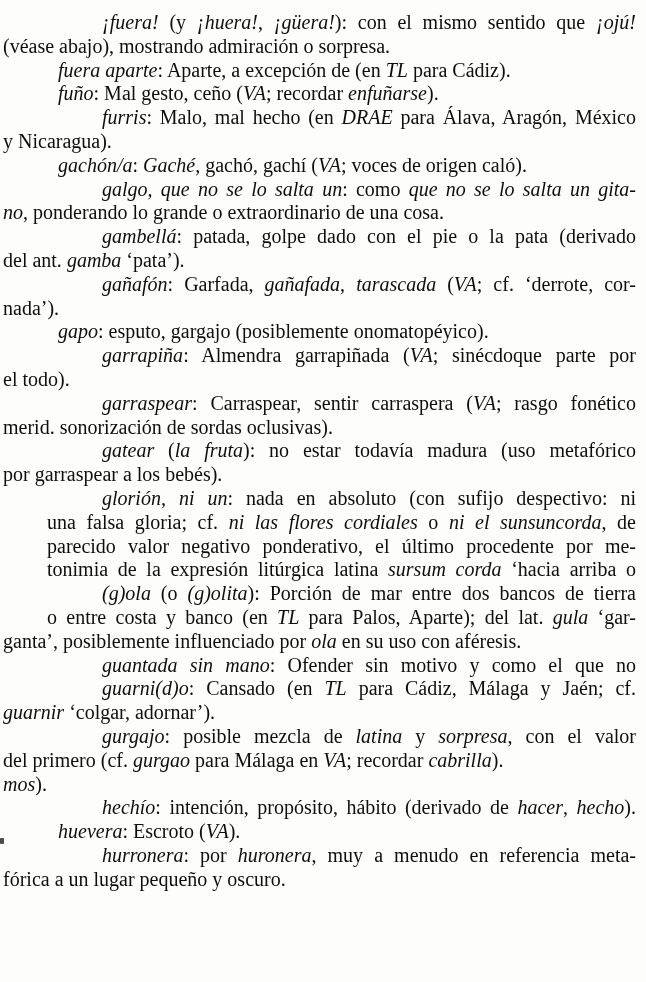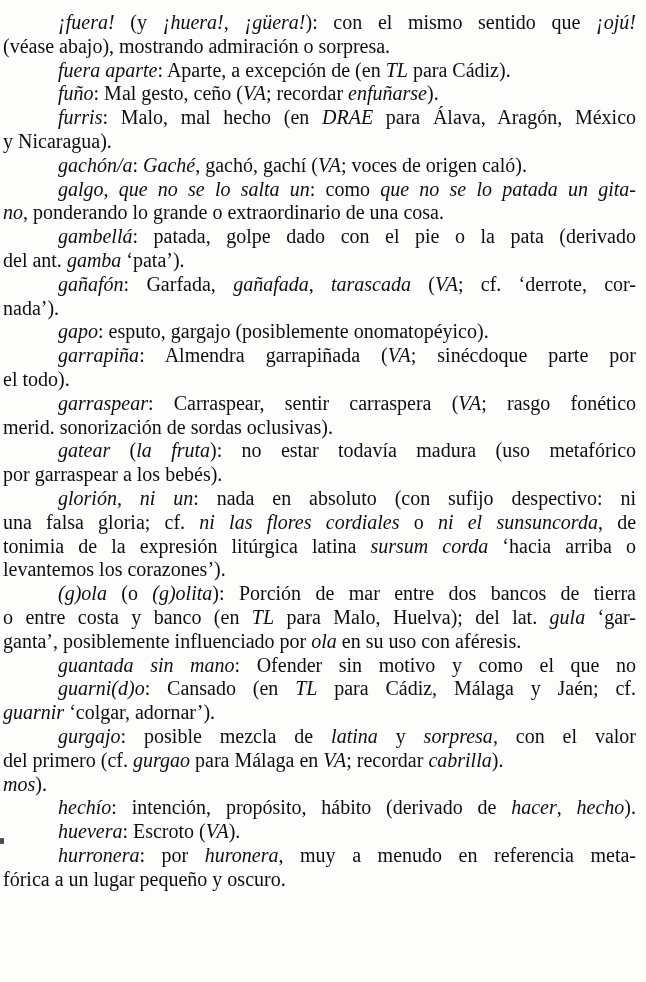--- a/index.html
+++ b/index.html
@@ -20,20 +20,21 @@
   .line {
     font-size: 20px;
     line-height: 23.8px;
     height: 23.8px;
     white-space: normal;
     hyphens: none;
   }
   .jl {            
     text-align: justify;
     text-align-last: justify;
+    margin-left: 44px;
   }
   .fl {            
     text-indent: 55px;
   }
   .it { font-style: italic; }
   .speck {         
     position: absolute;
     left: 0; top: 838px;
     width: 4px; height: 6px;
     background: #4a4a4a;
@@ -46,39 +47,39 @@
 <main class="page">
   <div class="speck"></div>
   <section class="text-block" id="text-block" style="color: rgb(14, 14, 14);">
       <div class="line jl fl"><span class="it">¡fuera!</span><span> (y </span><span class="it">¡huera!</span><span>, </span><span class="it">¡güera!</span><span>): con el mismo sentido que </span><span class="it">¡ojú!</span></div>
       <div class="line"><span>(véase abajo), mostrando admiración o sorpresa.</span></div>
       <div class="line fl"><span class="it">fuera aparte</span><span>: Aparte, a excepción de (en </span><span class="it">TL</span><span> para Cádiz).</span></div>
       <div class="line fl"><span class="it">fuño</span><span>: Mal gesto, ceño (</span><span class="it">VA</span><span>; recordar </span><span class="it">enfuñarse</span><span>).</span></div>
       <div class="line jl fl"><span class="it">furris</span><span>: Malo, mal hecho (en </span><span class="it">DRAE</span><span> para Álava, Aragón, México</span></div>
       <div class="line"><span>y Nicaragua).</span></div>
       <div class="line fl"><span class="it">gachón/a</span><span>: </span><span class="it">Gaché</span><span>, gachó, gachí (</span><span class="it">VA</span><span>; voces de origen caló).</span></div>
-      <div class="line jl fl"><span class="it">galgo, que no se lo salta un</span><span>: como </span><span class="it">que no se lo patada un gita-</span></div>
+      <div class="line jl fl"><span class="it">galgo, que no se lo salta un</span><span>: como </span><span class="it">que no se lo salta un gita-</span></div>
       <div class="line"><span class="it">no</span><span>, ponderando lo grande o extraordinario de una cosa.</span></div>
       <div class="line jl fl"><span class="it">gambellá</span><span>: patada, golpe dado con el pie o la pata (derivado</span></div>
       <div class="line"><span>del ant. </span><span class="it">gamba</span><span> ‘pata’).</span></div>
       <div class="line jl fl"><span class="it">gañafón</span><span>: Garfada, </span><span class="it">gañafada</span><span>, </span><span class="it">tarascada</span><span> (</span><span class="it">VA</span><span>; cf. ‘derrote, cor-</span></div>
       <div class="line"><span>nada’).</span></div>
       <div class="line fl"><span class="it">gapo</span><span>: esputo, gargajo (posiblemente onomatopéyico).</span></div>
       <div class="line jl fl"><span class="it">garrapiña</span><span>: Almendra garrapiñada (</span><span class="it">VA</span><span>; sinécdoque parte por</span></div>
       <div class="line"><span>el todo).</span></div>
       <div class="line jl fl"><span class="it">garraspear</span><span>: Carraspear, sentir carraspera (</span><span class="it">VA</span><span>; rasgo fonético</span></div>
       <div class="line"><span>merid. sonorización de sordas oclusivas).</span></div>
       <div class="line jl fl"><span class="it">gatear</span><span> (</span><span class="it">la fruta</span><span>): no estar todavía madura (uso metafórico</span></div>
       <div class="line"><span>por garraspear a los bebés).</span></div>
       <div class="line jl fl"><span class="it">glorión, ni un</span><span>: nada en absoluto (con sufijo despectivo: ni</span></div>
       <div class="line jl"><span>una falsa gloria; cf. </span><span class="it">ni las flores cordiales</span><span> o </span><span class="it">ni el sunsuncorda</span><span>, de</span></div>
+      <div class="line jl"><span>parecido valor negativo ponderativo, el último procedente por me-</span></div>
       <div class="line jl"><span>tonimia de la expresión litúrgica latina </span><span class="it">sursum corda</span><span> ‘hacia arriba o</span></div>
-      <div class="line"><span>levantemos los corazones’).</span></div>
       <div class="line jl fl"><span class="it">(g)ola</span><span> (o </span><span class="it">(g)olita</span><span>): Porción de mar entre dos bancos de tierra</span></div>
-      <div class="line jl"><span>o entre costa y banco (en </span><span class="it">TL</span><span> para Malo, Huelva); del lat. </span><span class="it">gula</span><span> ‘gar-</span></div>
+      <div class="line jl"><span>o entre costa y banco (en </span><span class="it">TL</span><span> para Palos, Aparte); del lat. </span><span class="it">gula</span><span> ‘gar-</span></div>
       <div class="line"><span>ganta’, posiblemente influenciado por </span><span class="it">ola</span><span> en su uso con aféresis.</span></div>
       <div class="line jl fl"><span class="it">guantada sin mano</span><span>: Ofender sin motivo y como el que no</span></div>
       <div class="line jl fl"><span class="it">guarni(d)o</span><span>: Cansado (en </span><span class="it">TL</span><span> para Cádiz, Málaga y Jaén; cf.</span></div>
       <div class="line"><span class="it">guarnir</span><span> ‘colgar, adornar’).</span></div>
       <div class="line jl fl"><span class="it">gurgajo</span><span>: posible mezcla de </span><span class="it">latina</span><span> y </span><span class="it">sorpresa</span><span>, con el valor</span></div>
       <div class="line"><span>del primero (cf. </span><span class="it">gurgao</span><span> para Málaga en </span><span class="it">VA</span><span>; recordar </span><span class="it">cabrilla</span><span>).</span></div>
       <div class="line"><span class="it">mos</span><span>).</span></div>
       <div class="line jl fl"><span class="it">hechío</span><span>: intención, propósito, hábito (derivado de </span><span class="it">hacer</span><span>, </span><span class="it">hecho</span><span>).</span></div>
       <div class="line fl"><span class="it">huevera</span><span>: Escroto (</span><span class="it">VA</span><span>).</span></div>
       <div class="line jl fl"><span class="it">hurronera</span><span>: por </span><span class="it">huronera</span><span>, muy a menudo en referencia meta-</span></div>

